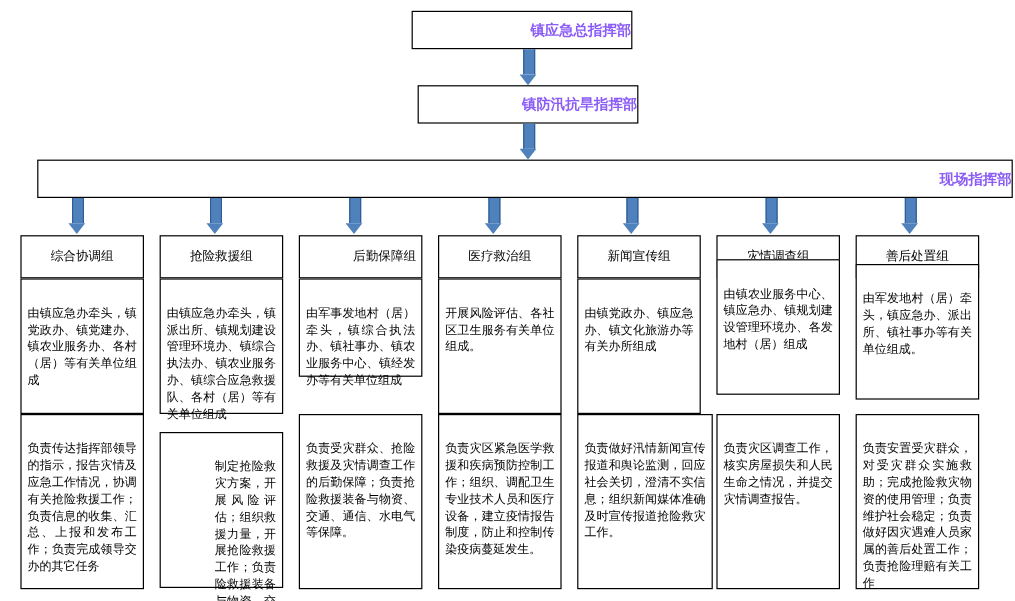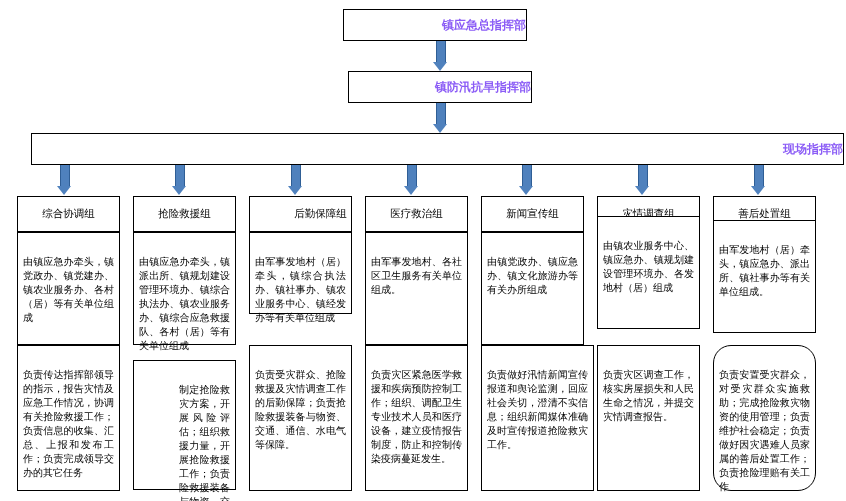--- a/index.html
+++ b/index.html
@@ -157,21 +157,21 @@
   <span>由军事发地村（居）牵头，镇综合执法办、镇社事办、镇农业服务中心、镇经发办等有关单位组成</span>
 </div>
 <div class="box group-body" style="left:249px;top:345px;width:103px;height:146px;">
   <span>负责受灾群众、抢险救援及灾情调查工作的后勤保障；负责抢险救援装备与物资、交通、通信、水电气等保障。</span>
 </div>
 
 <div class="box group-head" style="left:365px;top:196px;width:103px;height:36px;">
   <span>医疗救治组</span>
 </div>
 <div class="box group-body" style="left:365px;top:232px;width:103px;height:113px;">
-  <span>由军事发地村、各社区卫生服务有关单位组成。</span>
+  <span>开展风险评估、各社区卫生服务有关单位组成。</span>
 </div>
 <div class="box group-body" style="left:365px;top:345px;width:103px;height:146px;">
   <span>负责灾区紧急医学救援和疾病预防控制工作；组织、调配卫生专业技术人员和医疗设备，建立疫情报告制度，防止和控制传染疫病蔓延发生。</span>
 </div>
 
 <div class="box group-head" style="left:481px;top:196px;width:103px;height:36px;">
   <span>新闻宣传组</span>
 </div>
 <div class="box group-body" style="left:481px;top:232px;width:103px;height:113px;font-family:Liberation Serif, serif;">
   <span>由镇党政办、镇应急办、镇文化旅游办等有关办所组成</span>
@@ -189,15 +189,15 @@
 <div class="box group-body" style="left:597px;top:345px;width:103px;height:146px;">
   <span>负责灾区调查工作，核实房屋损失和人民生命之情况，并提交灾情调查报告。</span>
 </div>
 
 <div class="box group-head" style="left:713px;top:196px;width:103px;height:36px;">
   <span>善后处置组</span>
 </div>
 <div class="box group-body" style="left:713px;top:220px;width:103px;height:113px;">
   <span>由军发地村（居）牵头，镇应急办、派出所、镇社事办等有关单位组成。</span>
 </div>
-<div class="box group-body" style="left:713px;top:345px;width:103px;height:146px;border-radius:18px;">
+<div class="box group-body" style="left:713px;top:345px;width:103px;height:146px;">
   <span>负责安置受灾群众，对受灾群众实施救助；完成抢险救灾物资的使用管理；负责维护社会稳定；负责做好因灾遇难人员家属的善后处置工作；负责抢险理赔有关工作</span>
 </div>
 
 </body></html>

